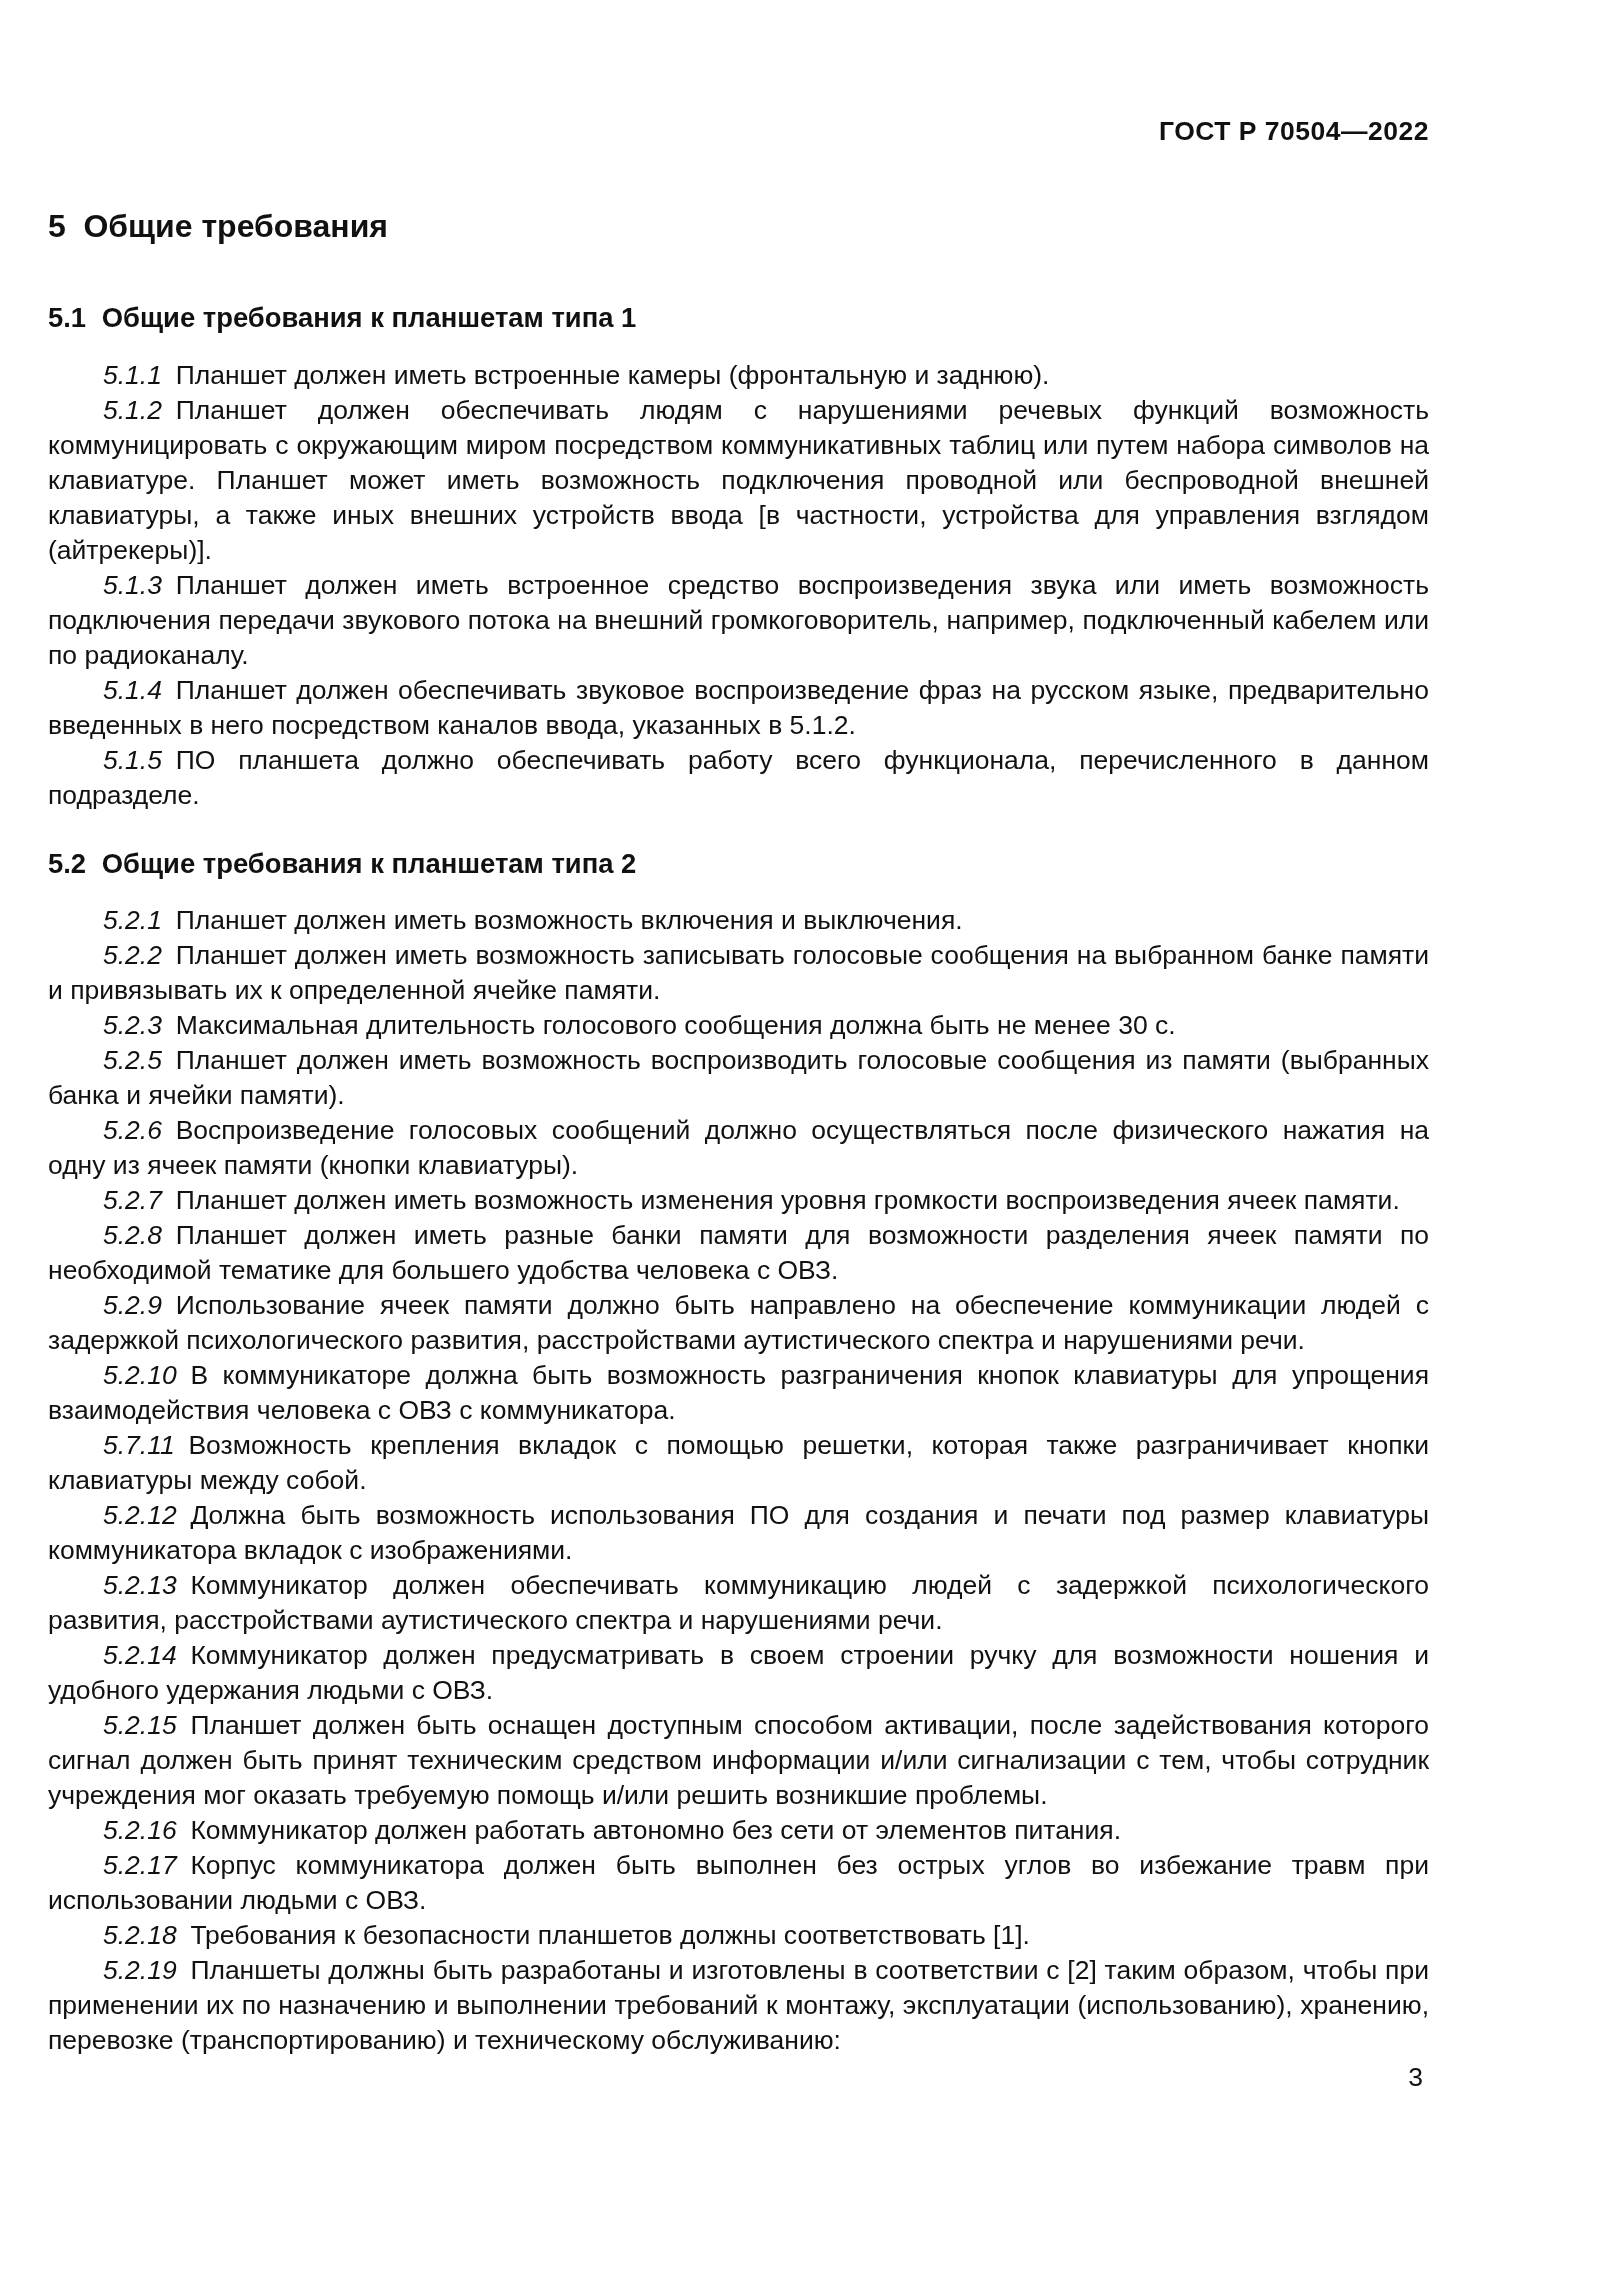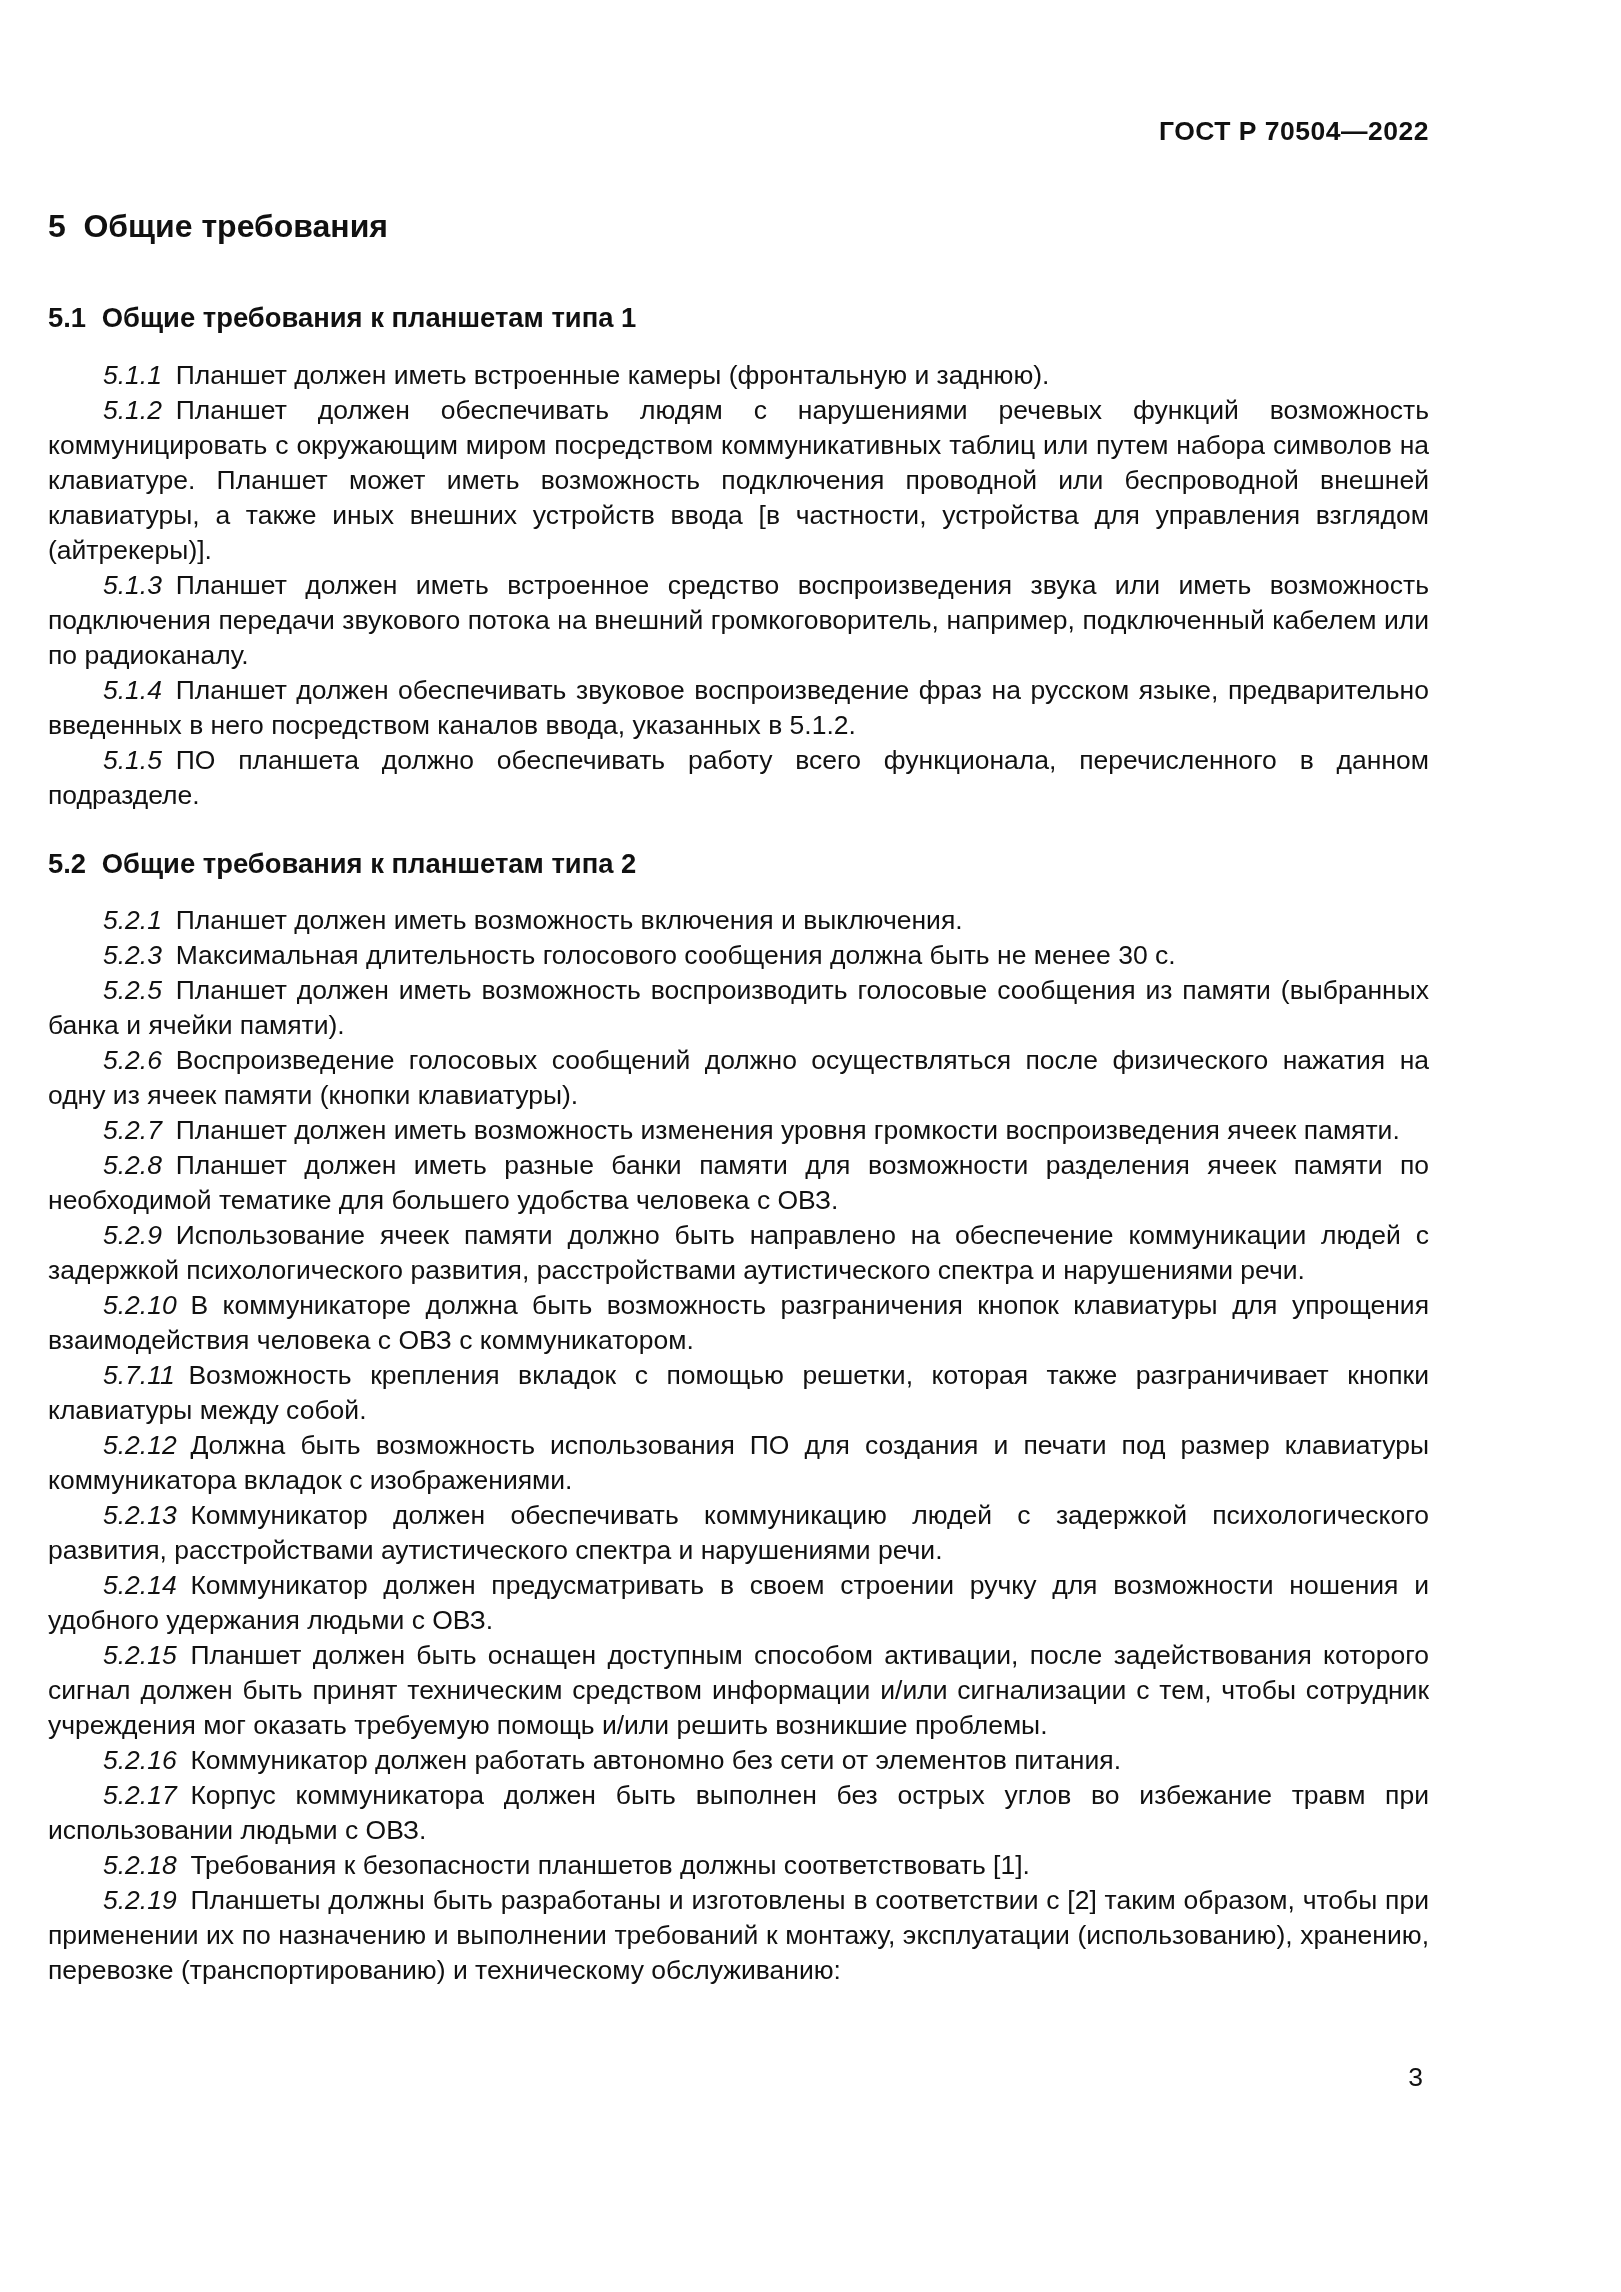--- a/index.html
+++ b/index.html
@@ -81,35 +81,36 @@
     <p><span class="pnum">5.1.5</span><span>ПО планшета должно обеспечивать работу всего функционала, перечисленного в данном подразделе.</span></p>
   </div>
 
   <div class="section-heading second">
     <span class="h-num">5.2</span><span>Общие требования к планшетам типа 2</span>
   </div>
 
   <div class="paragraphs">
     <p><span class="pnum">5.2.1</span><span>Планшет должен иметь возможность включения и выключения.</span></p>
 
+    <p><span class="pnum">5.2.2</span><span>Планшет должен иметь возможность записывать голосовые сообщения на выбранном банке памяти и привязывать их к определенной ячейке памяти.</span></p>
 
     <p><span class="pnum">5.2.3</span><span>Максимальная длительность голосового сообщения должна быть не менее 30 с.</span></p>
 
 
     <p><span class="pnum">5.2.5</span><span>Планшет должен иметь возможность воспроизводить голосовые сообщения из памяти (выбранных банка и ячейки памяти).</span></p>
 
     <p><span class="pnum">5.2.6</span><span>Воспроизведение голосовых сообщений должно осуществляться после физического нажатия на одну из ячеек памяти (кнопки клавиатуры).</span></p>
 
     <p><span class="pnum">5.2.7</span><span>Планшет должен иметь возможность изменения уровня громкости воспроизведения ячеек памяти.</span></p>
 
     <p><span class="pnum">5.2.8</span><span>Планшет должен иметь разные банки памяти для возможности разделения ячеек памяти по необходимой тематике для большего удобства человека с ОВЗ.</span></p>
 
     <p><span class="pnum">5.2.9</span><span>Использование ячеек памяти должно быть направлено на обеспечение коммуникации людей с задержкой психологического развития, расстройствами аутистического спектра и нарушениями речи.</span></p>
 
-    <p><span class="pnum">5.2.10</span><span>В коммуникаторе должна быть возможность разграничения кнопок клавиатуры для упрощения взаимодействия человека с ОВЗ с коммуникатором.</span></p>
+    <p><span class="pnum">5.2.10</span><span>В коммуникаторе должна быть возможность разграничения кнопок клавиатуры для упрощения взаимодействия человека с ОВЗ с коммуникатора.</span></p>
 
     <p><span class="pnum">5.7.11</span><span>Возможность крепления вкладок с помощью решетки, которая также разграничивает кнопки клавиатуры между собой.</span></p>
 
     <p><span class="pnum">5.2.12</span><span>Должна быть возможность использования ПО для создания и печати под размер клавиатуры коммуникатора вкладок с изображениями.</span></p>
 
     <p><span class="pnum">5.2.13</span><span>Коммуникатор должен обеспечивать коммуникацию людей с задержкой психологического развития, расстройствами аутистического спектра и нарушениями речи.</span></p>
 
     <p><span class="pnum">5.2.14</span><span>Коммуникатор должен предусматривать в своем строении ручку для возможности ношения и удобного удержания людьми с ОВЗ.</span></p>
 
     <p><span class="pnum">5.2.15</span><span>Планшет должен быть оснащен доступным способом активации, после задействования которого сигнал должен быть принят техническим средством информации и/или сигнализации с тем, чтобы сотрудник учреждения мог оказать требуемую помощь и/или решить возникшие проблемы.</span></p>

